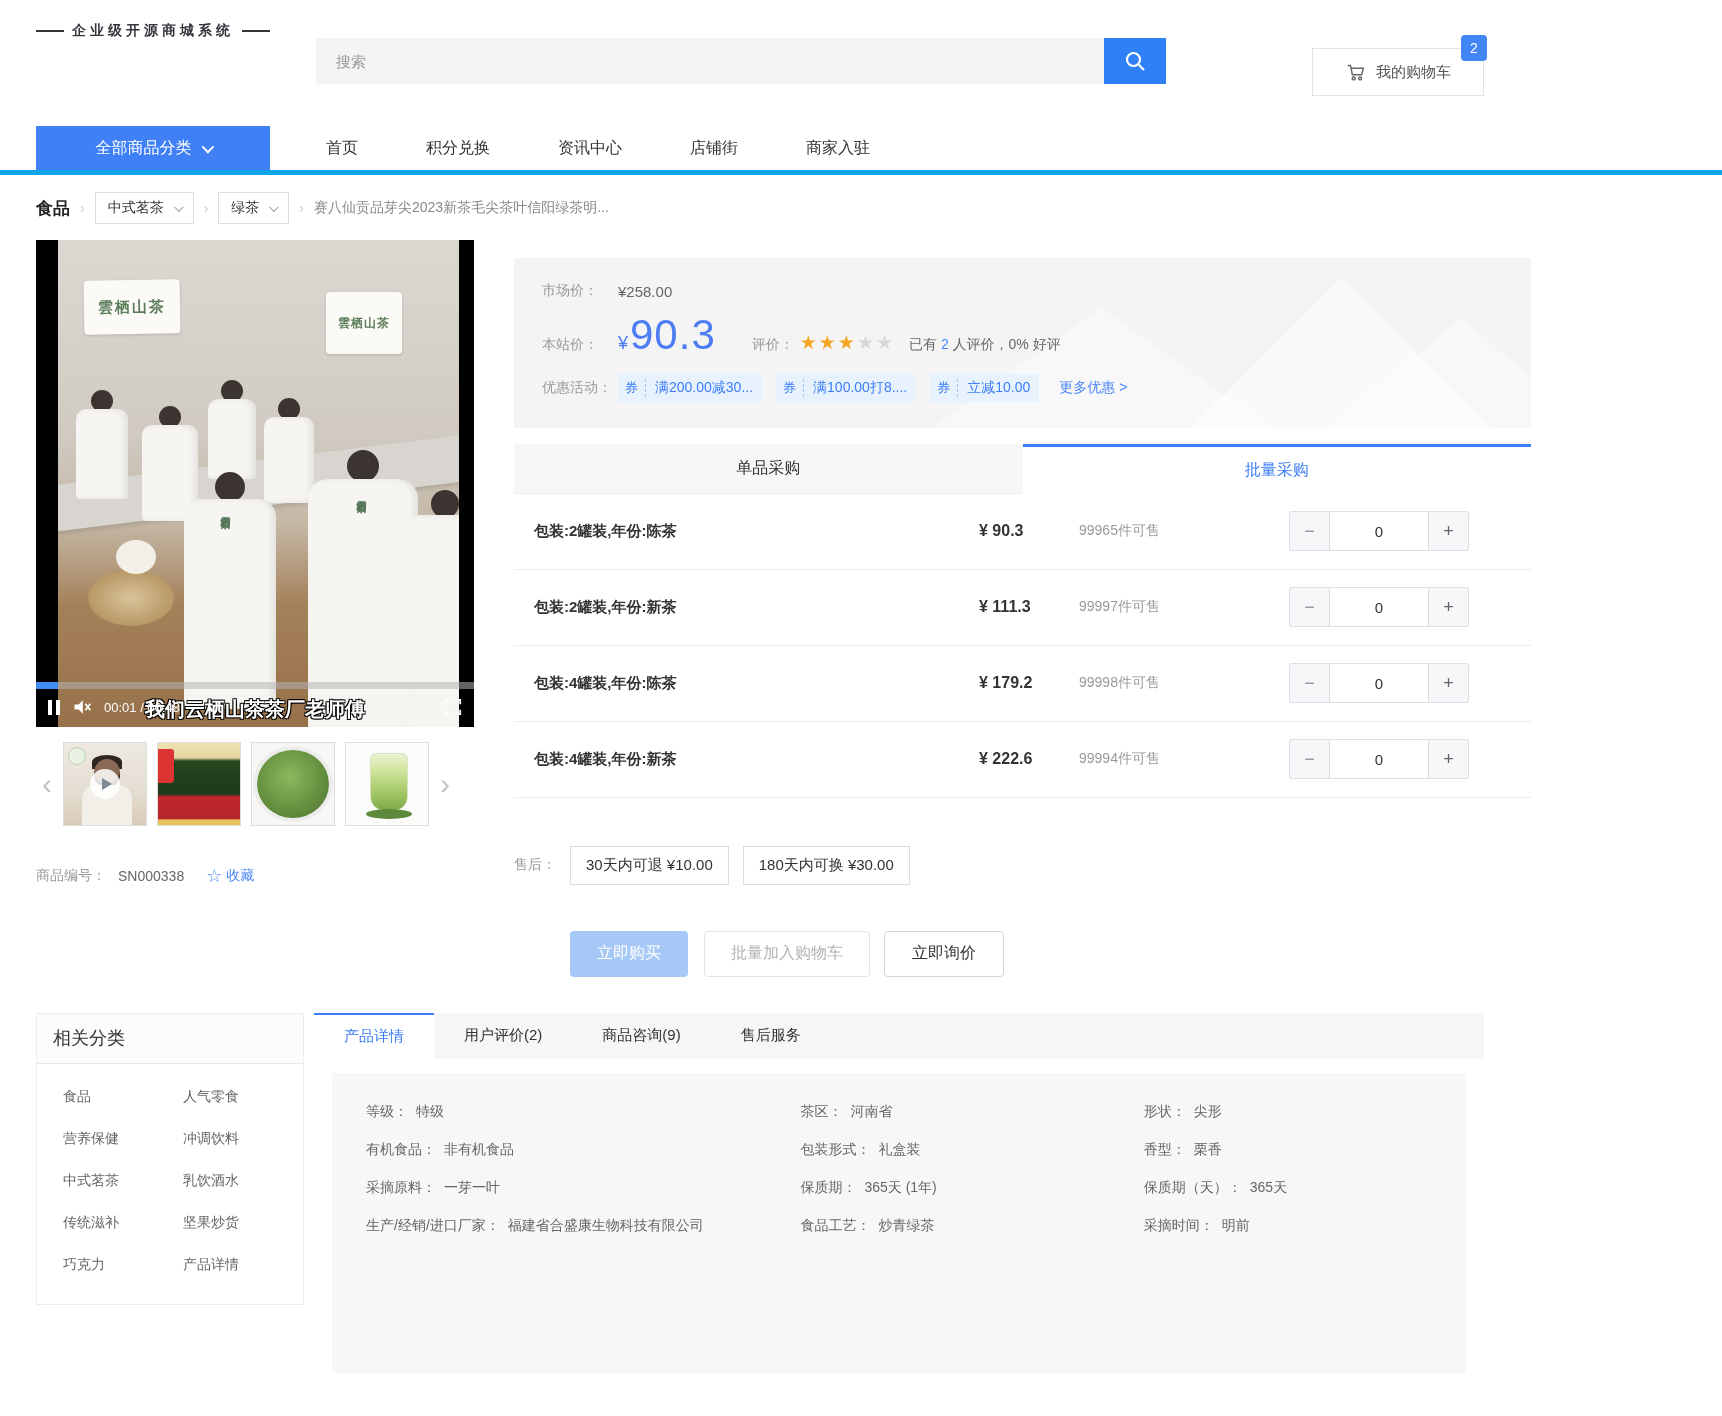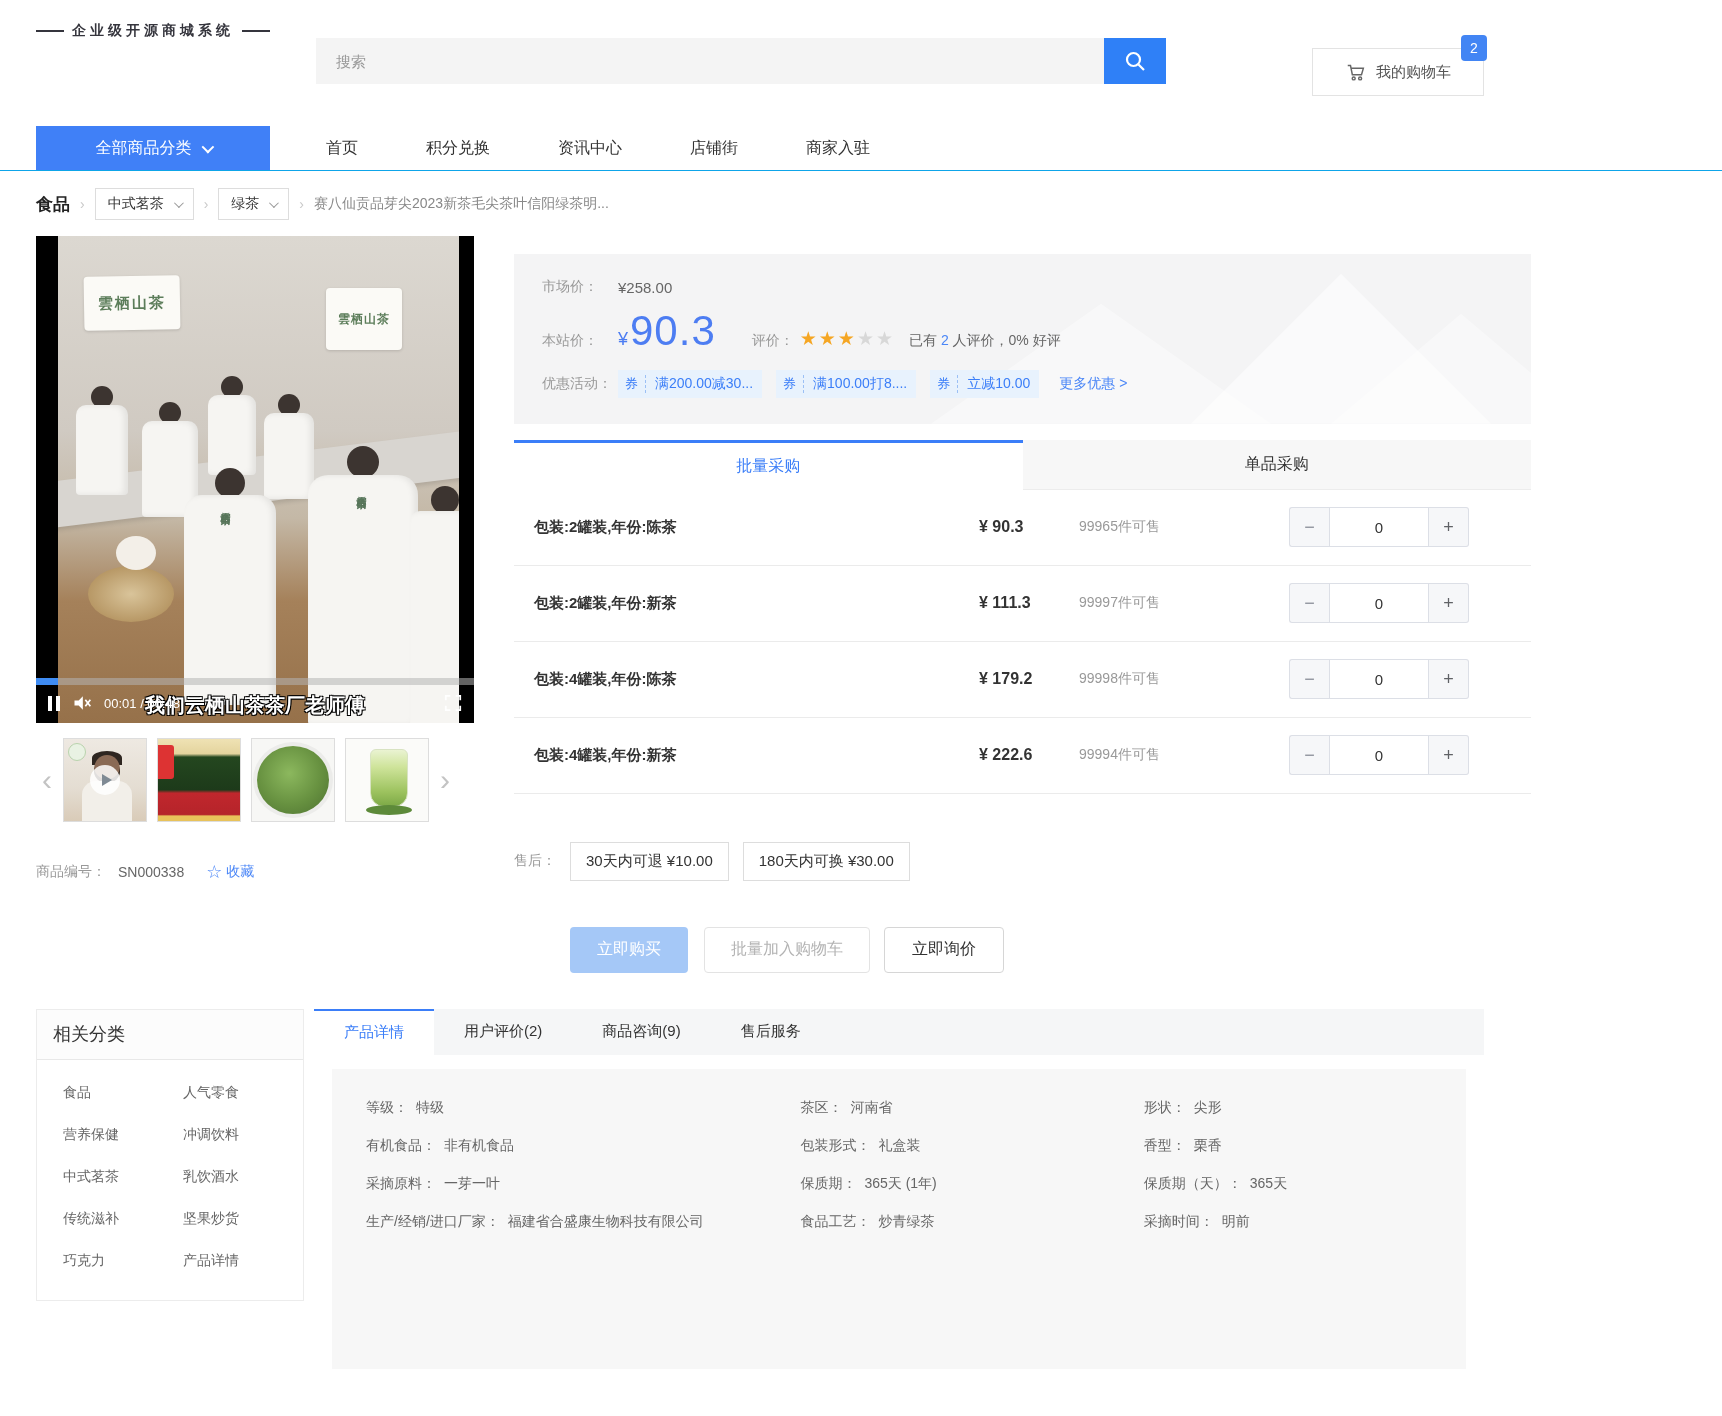--- a/index.html
+++ b/index.html
@@ -21,21 +21,21 @@
 
   .search-wrap { display:flex; margin-left:10px; margin-top:28px; }
   .search-input { width:788px; height:46px; background:#f4f4f4; border:none; outline:none; padding:0 20px; font-size:15px; color:#333; font-family:inherit; }
   .search-input::placeholder { color:#9a9a9a; }
   .search-btn { width:62px; height:46px; background:#2f80f7; border:none; cursor:pointer; display:flex; align-items:center; justify-content:center; }
 
   .cart-btn { position:absolute; right:0; top:38px; width:172px; height:48px; background:#fff; border:1px solid #e3e3e3; display:flex; align-items:center; justify-content:center; gap:9px; font-size:15px; color:#555; cursor:pointer; }
   .cart-badge { position:absolute; right:-4px; top:-14px; min-width:26px; height:26px; background:#4285f4; color:#fff; font-size:14px; border-radius:4px; display:flex; align-items:center; justify-content:center; padding:0 6px; }
 
   
-  .navbar { border-bottom:1px solid #0ea5e9; }
+  .navbar { border-bottom:5px solid #0ea5e9; }
   .nav-inner { display:flex; align-items:center; height:44px; }
   .cat-btn { width:234px; height:44px; background:#4080f7; color:#fff; font-size:16px; display:flex; align-items:center; justify-content:center; gap:10px; cursor:pointer; }
   .chev-down { width:9px; height:9px; border-right:2px solid #fff; border-bottom:2px solid #fff; transform:rotate(45deg) translateY(-2px); }
   .nav-links { display:flex; margin-left:22px; }
   .nav-link { font-size:16px; color:#333; padding:0 34px; cursor:pointer; }
 
   
   .breadcrumb { display:flex; align-items:center; margin-top:17px; height:32px; gap:10px; }
   .bc-root { font-size:17px; font-weight:700; color:#222; cursor:pointer; }
   .bc-sep { color:#c9c9c9; font-size:14px; }
@@ -357,22 +357,22 @@
           <span class="coupon">
             <span class="coupon-tag">券</span>
             <span class="coupon-text">立减10.00</span>
           </span>
           <span class="more-promo">更多优惠 &gt;</span>
         </div>
       </div>
 
 
       <div class="buy-tabs">
+        <div class="buy-tab inactive">单品采购</div>
         <div class="buy-tab active">批量采购</div>
-        <div class="buy-tab inactive">单品采购</div>
       </div>
 
       <div class="sku-table">
         <div class="sku-line">
           <span class="sku-name">包装:2罐装,年份:陈茶</span>
           <span class="sku-price">¥ 90.3</span>
           <span class="sku-stock">99965件可售</span>
           <span class="stepper">
             <span class="step-btn minus">−</span>
             <input class="step-input" value="0" style="">

